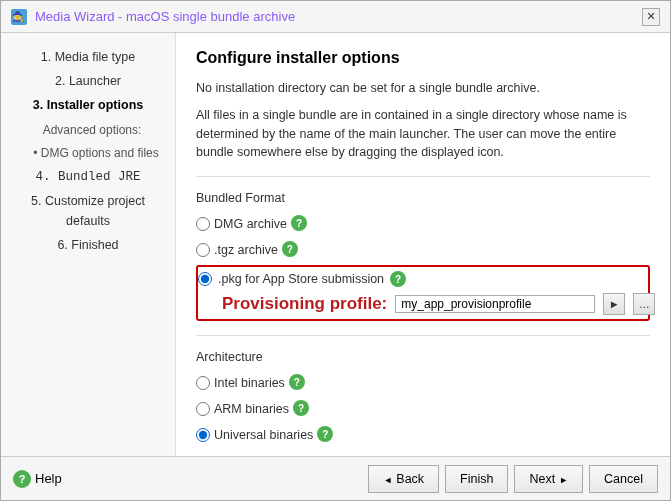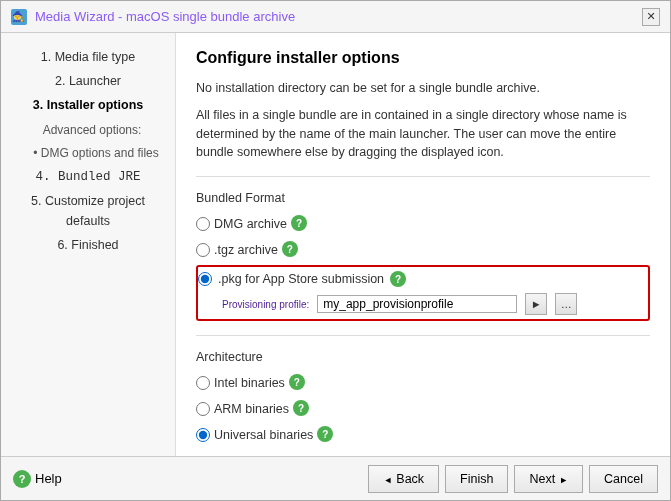--- a/index.html
+++ b/index.html
@@ -153,23 +153,24 @@
     }
 
     .provisioning-row {
       display: flex;
       align-items: center;
       gap: 8px;
       padding-left: 24px;
     }
 
     .provisioning-label {
-      font-size: 10px;
-      color: #4c1d95;
+      font-size: 17px;
+      color: #b91c1c;
       white-space: nowrap;
+      font-weight: bold;
     }
 
     .provisioning-input {
       border: 1px solid #aaa;
       padding: 2px 5px;
       font-size: 12px;
       width: 200px;
       height: 18px;
       background: white;
     }

